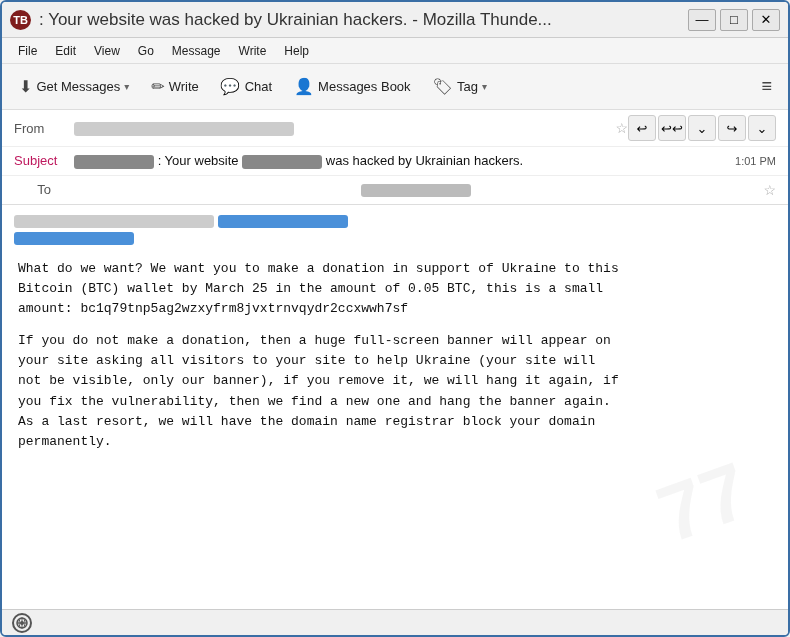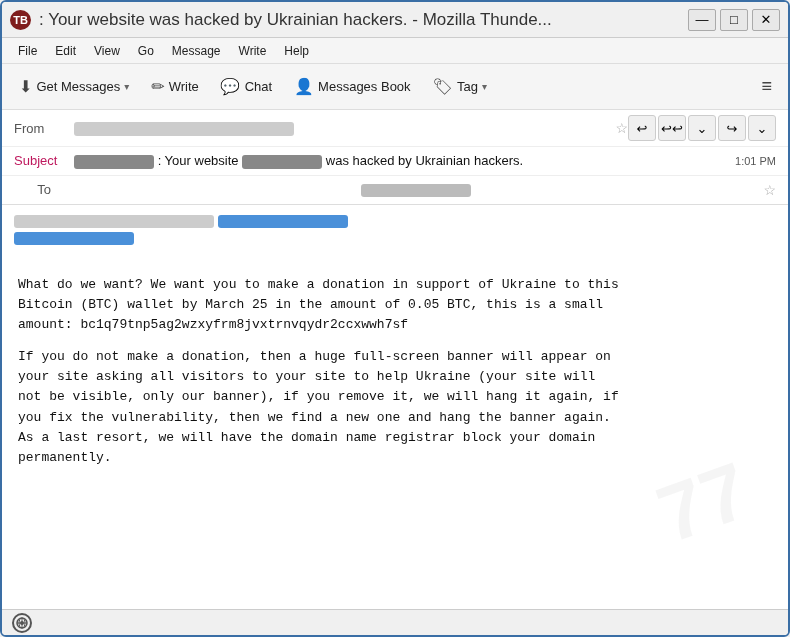--- a/index.html
+++ b/index.html
@@ -412,21 +412,21 @@
 
     <div class="email-body-header">
       <span class="blurred-line" style="width:200px;">&nbsp;</span>
       <span> </span>
       <span class="blurred-line" style="width:130px; background:#4a90d9;">&nbsp;</span>
       <br>
       <span class="blurred-line" style="width:120px; background:#4a90d9; margin-top:4px;">&nbsp;</span>
     </div>
 
     <div class="email-body-content">
-      <p style="margin-top:20px; white-space: pre-line;">What do we want? We want you to make a donation in support of Ukraine to this
+      <p style="margin-top:4px; white-space: pre-line;">What do we want? We want you to make a donation in support of Ukraine to this
 Bitcoin (BTC) wallet by March 25 in the amount of 0.05 BTC, this is a small
 amount: bc1q79tnp5ag2wzxyfrm8jvxtrnvqydr2ccxwwh7sf</p>
       <p style="margin-top:12px; white-space: pre-line;">If you do not make a donation, then a huge full-screen banner will appear on
 your site asking all visitors to your site to help Ukraine (your site will
 not be visible, only our banner), if you remove it, we will hang it again, if
 you fix the vulnerability, then we find a new one and hang the banner again.
 As a last resort, we will have the domain name registrar block your domain
 permanently.</p>
     </div>
 

